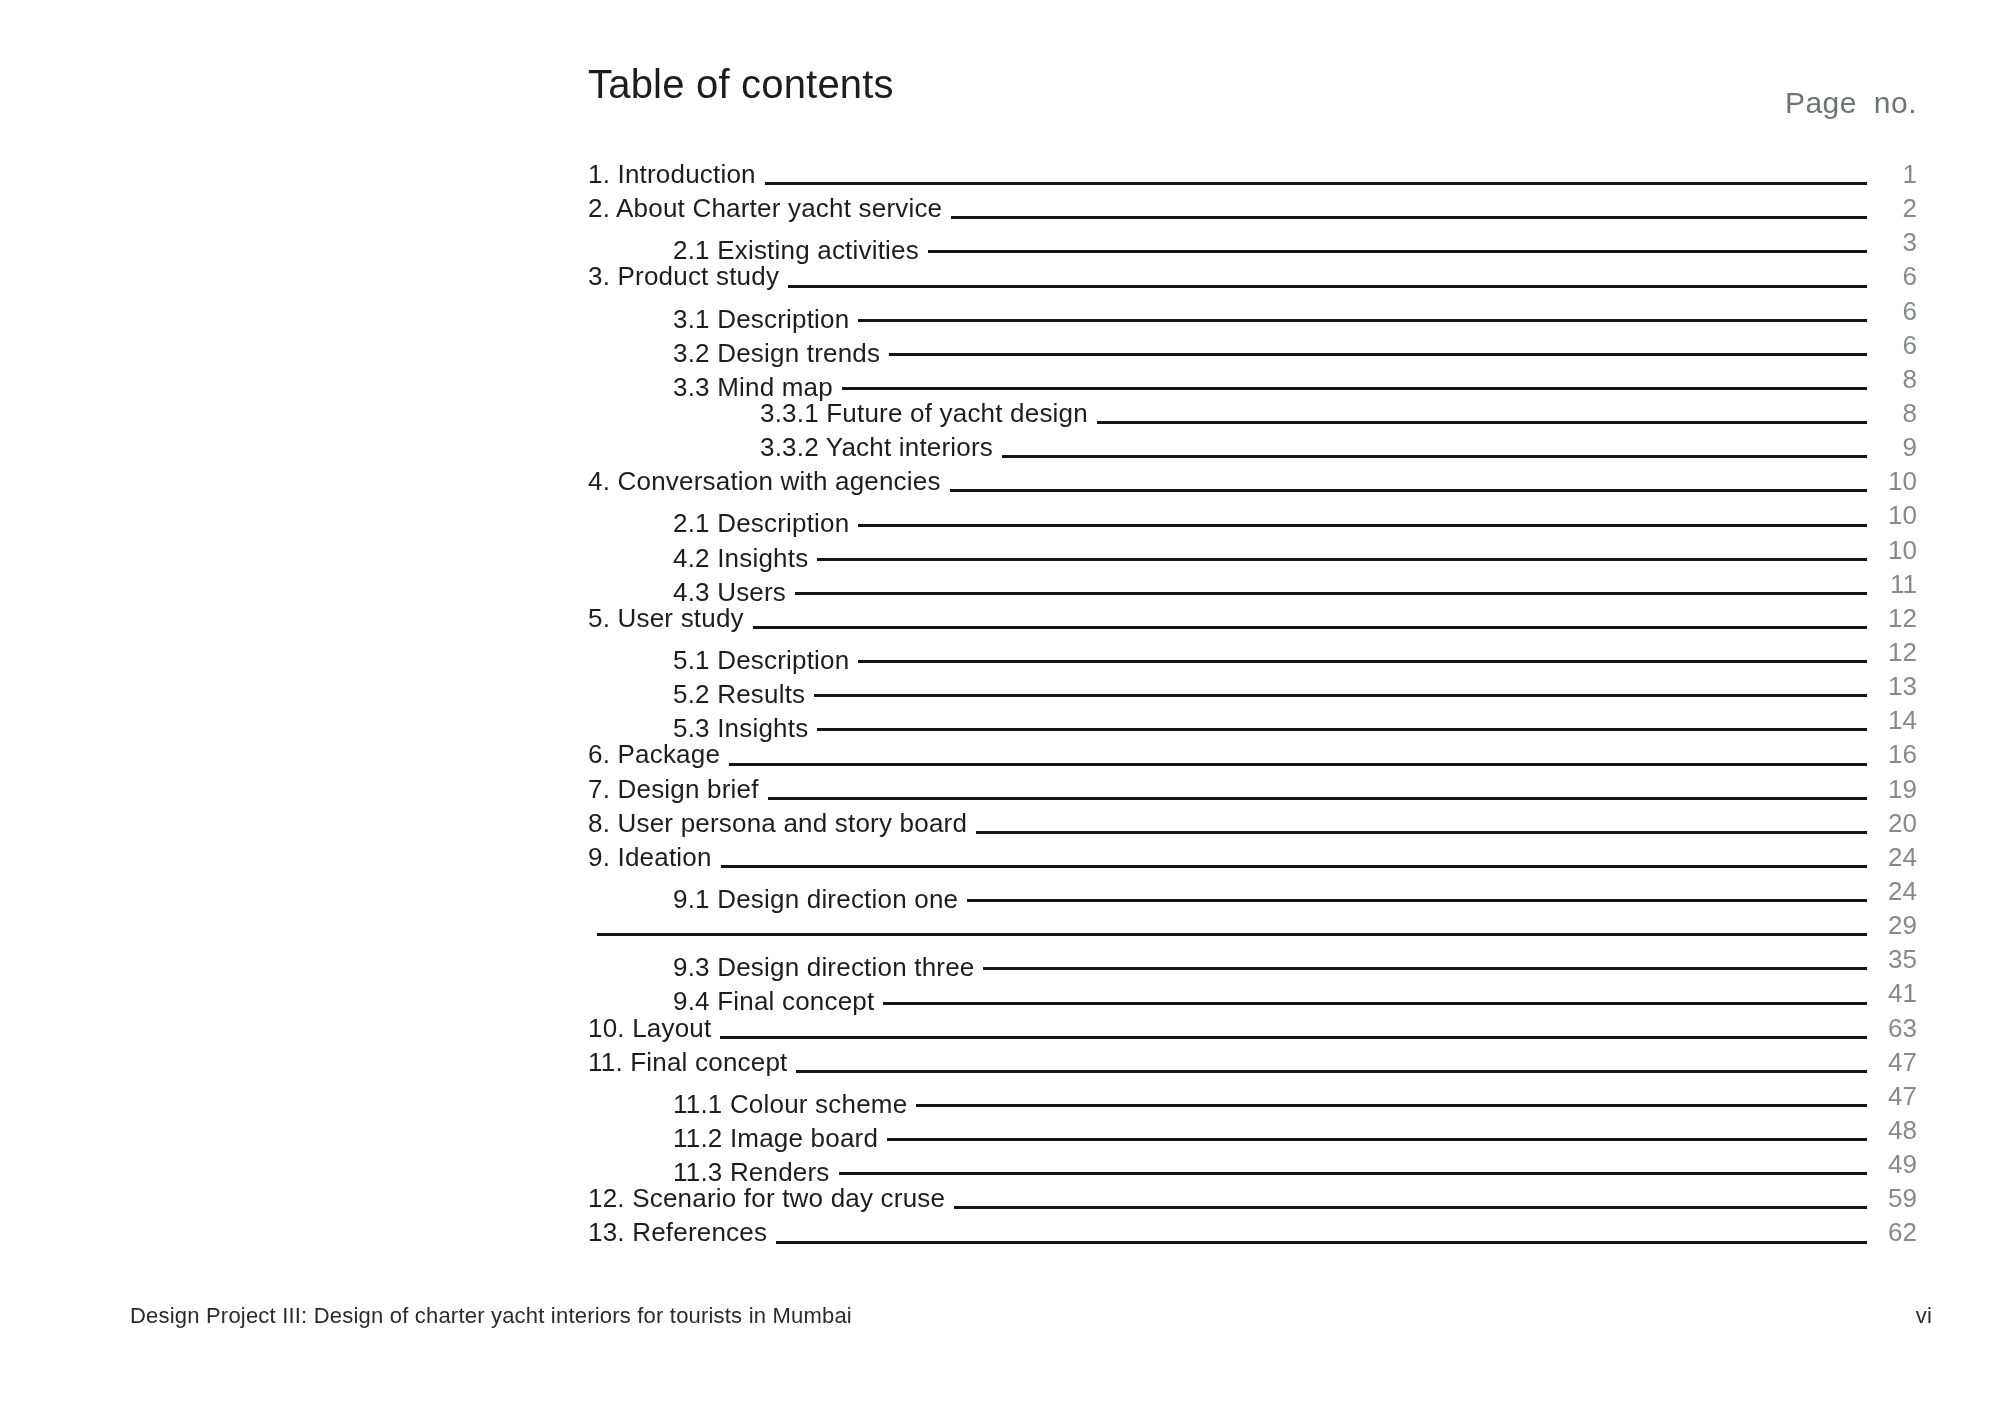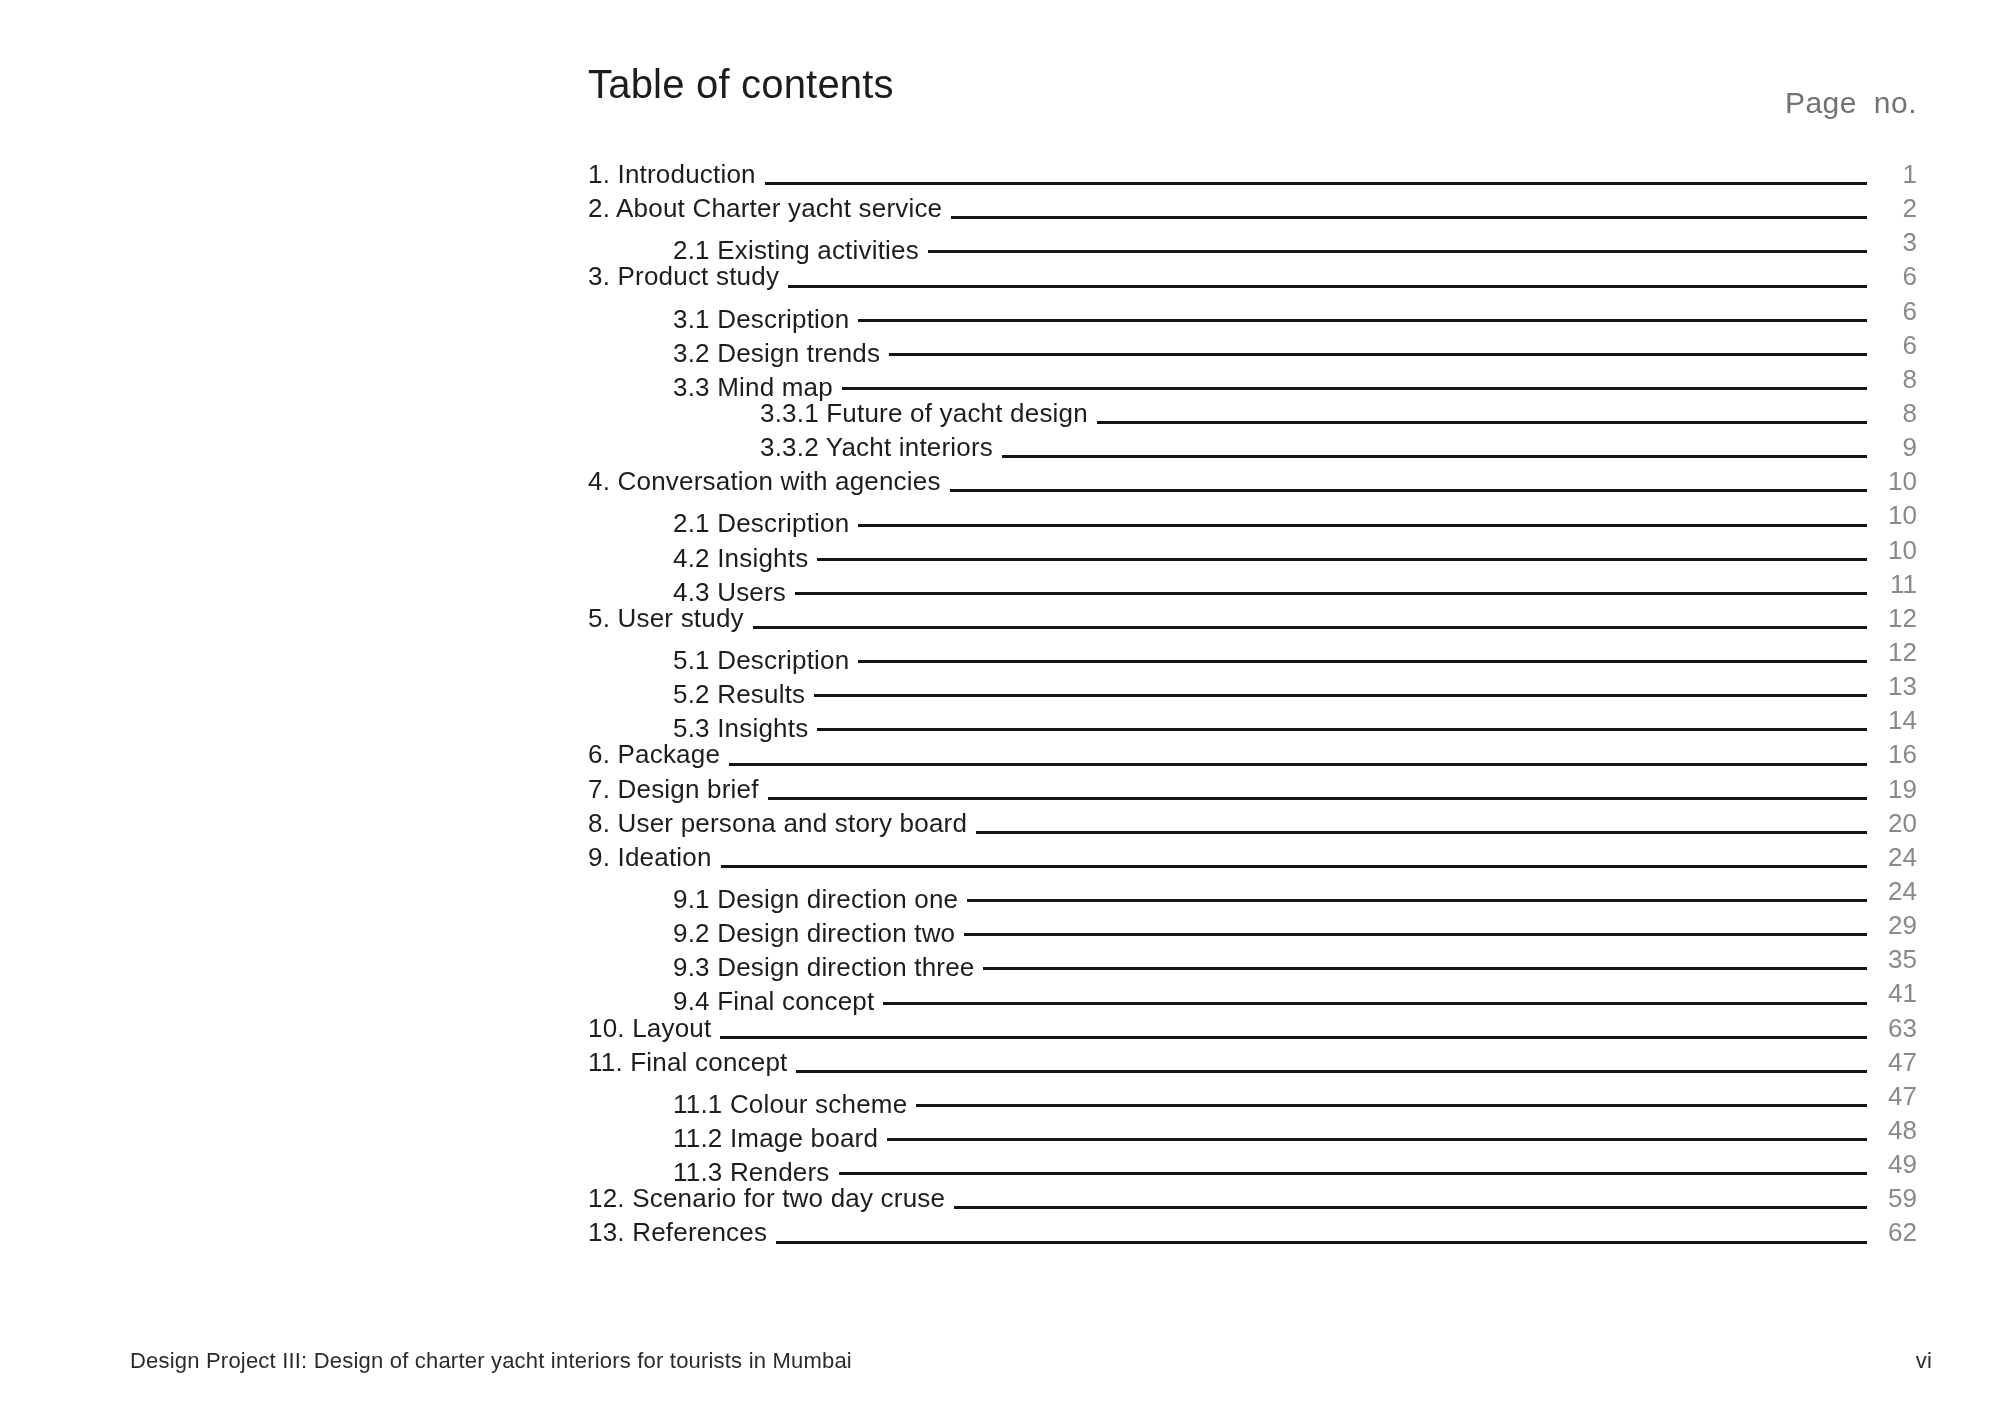--- a/index.html
+++ b/index.html
@@ -71,21 +71,21 @@
     text-align:right;
     font-size:26px;
     line-height:1;
     color:var(--muted);
     padding-bottom:6px;
   }
   .footer{
     position:absolute;
     left:130px;
     right:68px;
-    top:1348px;
+    top:1303px;
     display:flex;
     justify-content:space-between;
     align-items:baseline;
     font-size:22px;
     color:#2a2a2c;
     letter-spacing:0.2px;
   }
 </style>
 </head>
 <body>
@@ -201,21 +201,20 @@
       <span class="label">9. Ideation</span>
       <span class="leader"></span>
       <span class="num">24</span>
     </div>
       <div class="row lvl1">
       <span class="label">9.1 Design direction one</span>
       <span class="leader"></span>
       <span class="num">24</span>
     </div>
       <div class="row lvl1">
-      <span class="label">9.2 Design direction two</span>
       <span class="leader"></span>
       <span class="num">29</span>
     </div>
       <div class="row lvl1">
       <span class="label">9.3 Design direction three</span>
       <span class="leader"></span>
       <span class="num">35</span>
     </div>
       <div class="row lvl1">
       <span class="label">9.4 Final concept</span>

